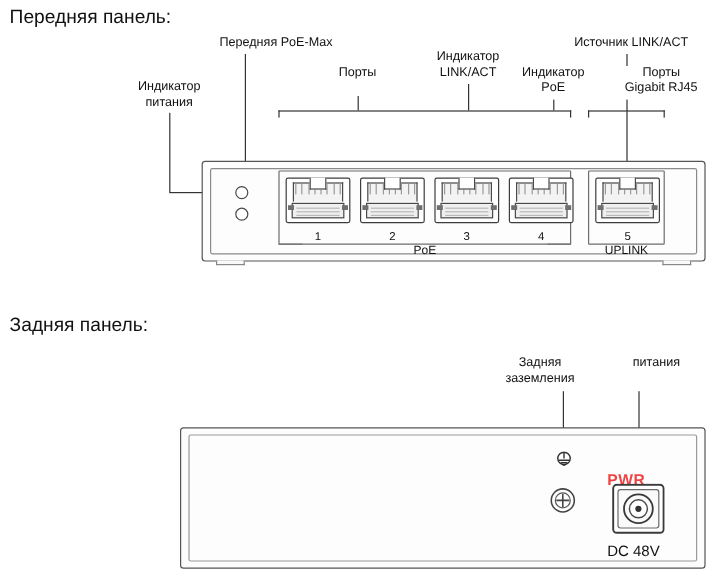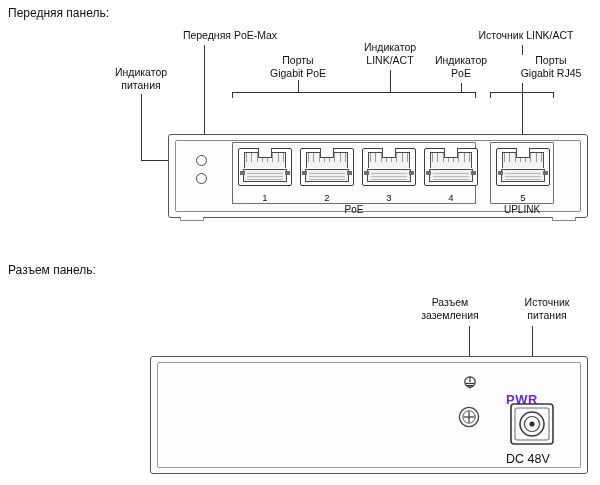--- a/index.html
+++ b/index.html
@@ -10,21 +10,21 @@
     width: 600px;
     height: 485px;
     background: #ffffff;
     font-family: "Liberation Sans", sans-serif;
     color: #1a1a1a;
     position: relative;
     overflow: hidden;
   }
   .section-title {
     position: absolute;
-    font-size: 12px;
+    font-size: 16px;
     color: #111;
     white-space: nowrap;
   }
   #front-title { left: 8px; top: 6px; }
   #rear-title  { left: 8px; top: 263px; }
 
   .callout {
     position: absolute;
     font-size: 10.5px;
     line-height: 12.5px;
@@ -229,21 +229,21 @@
     width: 22px;
     height: 22px;
   }
   #pwr-label {
     position: absolute;
     left: 506px;
     top: 392px;
     font-size: 13px;
     font-weight: bold;
     letter-spacing: 0.5px;
-    color: #6d28d9;
+    color: #ef4444;
   }
   #dc-label {
     position: absolute;
     left: 506px;
     top: 452px;
     font-size: 12.5px;
     color: #111;
   }
   #dc-jack {
     position: absolute;
@@ -262,21 +262,20 @@
   <div>Индикатор</div>
   <div>питания</div>
 </div>
 
 <div class="callout" style="left:160px; top:29px; width:140px;">
   <div>Передняя PoE-Max</div>
 </div>
 
 <div class="callout" style="left:248px; top:54px; width:100px;">
   <div>Порты</div>
-  <div>Gigabit PoE</div>
 </div>
 
 <div class="callout" style="left:344px; top:41px; width:92px;">
   <div>Индикатор</div>
   <div>LINK/ACT</div>
 </div>
 
 <div class="callout" style="left:424px; top:54px; width:74px;">
   <div>Индикатор</div>
   <div>PoE</div>
@@ -443,28 +442,27 @@
 <div class="port-num" style="left:513px; top:192px;">5</div>
 
 <div class="group-label" style="left:232px; top:204px; width:244px;">PoE</div>
 <div class="group-label" style="left:490px; top:204px; width:64px;">UPLINK</div>
 
 <div class="rule" style="left:232px; top:203px; width:20px;"></div>
 <div class="rule" style="left:456px; top:203px; width:20px;"></div>
 <div class="foot" style="left:180px; top:217px; width:24px;"></div>
 <div class="foot" style="left:552px; top:217px; width:24px;"></div>
 
-<div class="section-title" id="rear-title">Разъем панель:</div>
+<div class="section-title" id="rear-title">Задняя панель:</div>
 
 <div class="callout" style="left:404px; top:296px; width:92px;">
-  <div>Разъем</div>
+  <div>Задняя</div>
   <div>заземления</div>
 </div>
 <div class="callout" style="left:500px; top:296px; width:94px;">
-  <div>Источник</div>
   <div>питания</div>
 </div>
 
 <div class="leader v-line" style="left:469px; top:326px; height:48px;"></div>
 <div class="leader v-line" style="left:532px; top:326px; height:52px;"></div>
 
 <div id="rear-panel">
   <div id="rear-inner"></div>
 </div>
 

